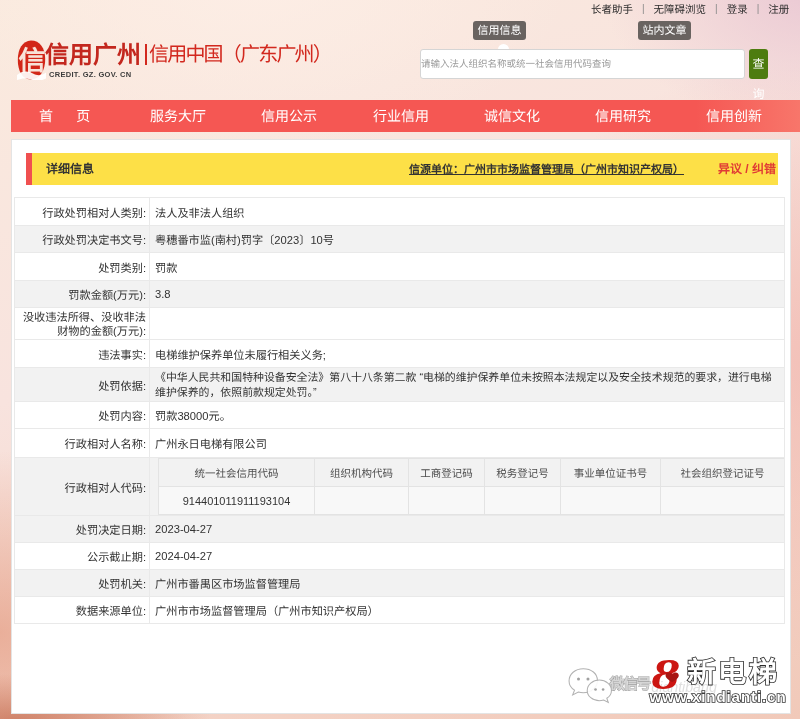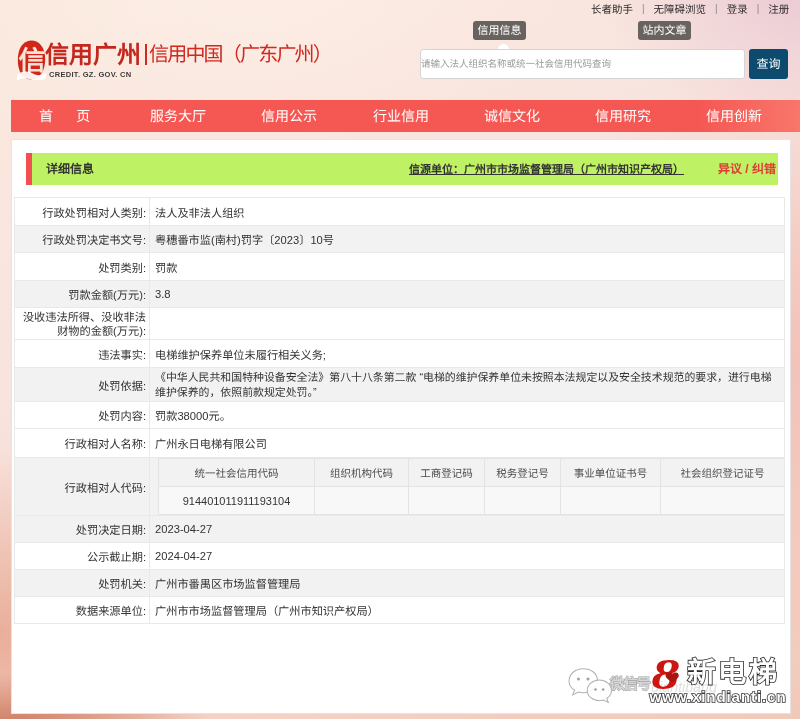--- a/index.html
+++ b/index.html
@@ -34,33 +34,33 @@
   
   .tab { height:19px; line-height:19px; background:#696360; color:#fff; font-size:11px;
     text-align:center; border-radius:3px; top:21px; }
   .tab1 { left:473px; width:53px; }
   .tab2 { left:638px; width:53px; }
   .caret { left:498px; top:44px; width:11px; height:6px; background:#fff;
     border-radius:6px 6px 0 0; }
   .search { left:420px; top:49px; width:325px; height:30px; background:#fff;
     border:1px solid #d5d5d5; border-radius:3px; line-height:28px; color:#9a9a9a;
     font-size:9.5px; }
-  .btn { left:749px; top:49px; width:39px; height:30px; background:#0c4a6e; color:#fff;
+  .btn { left:749px; top:49px; width:19px; height:30px; background:#4d7c0f; color:#fff;
     font-size:12px; text-align:center; line-height:30px; border-radius:3px; }
 
   
   .nav { left:11px; top:100px; width:796px; height:32px;
     background:linear-gradient(90deg,#f55753,#f55753 86%,#f8786c 100%);
     color:#fff; font-size:14px; }
   .nav span { position:absolute; top:0; line-height:32px; white-space:nowrap; }
 
   
   .panel { left:11px; top:139px; width:780px; height:575px; background:#fff;
     border:1px solid #e4e4e4; }
-  .dbar { left:26px; top:153px; width:752px; height:32px; background:#bef264;
+  .dbar { left:26px; top:153px; width:752px; height:32px; background:#fde047;
     border-left:6px solid #f05050; }
   .dbar .t1 { position:absolute; left:14px; top:0; line-height:32px; font-size:12px;
     font-weight:bold; color:#333; }
   .dbar .t2 { position:absolute; left:377px; top:0; line-height:32px; font-size:11px;
     font-weight:bold; color:#333;text-decoration:underline; }
   .dbar .t3 { position:absolute; right:2px; top:0; line-height:32px; font-size:12px;
     font-weight:bold; color:#e03a35; }
 
   
   table.main { position:absolute; left:14px; top:197px; width:771px;

